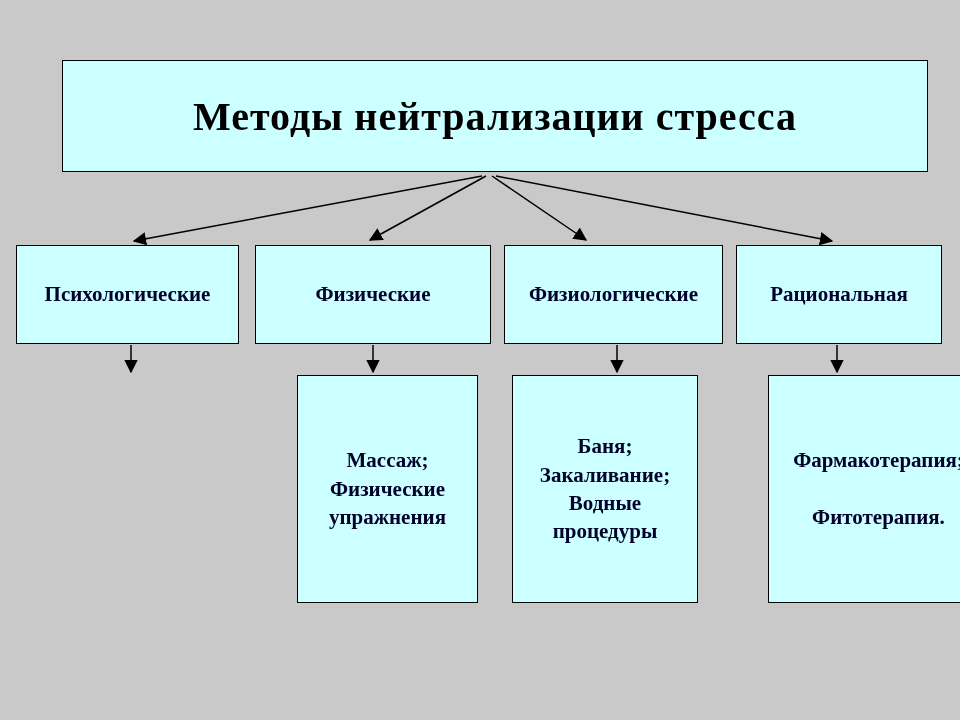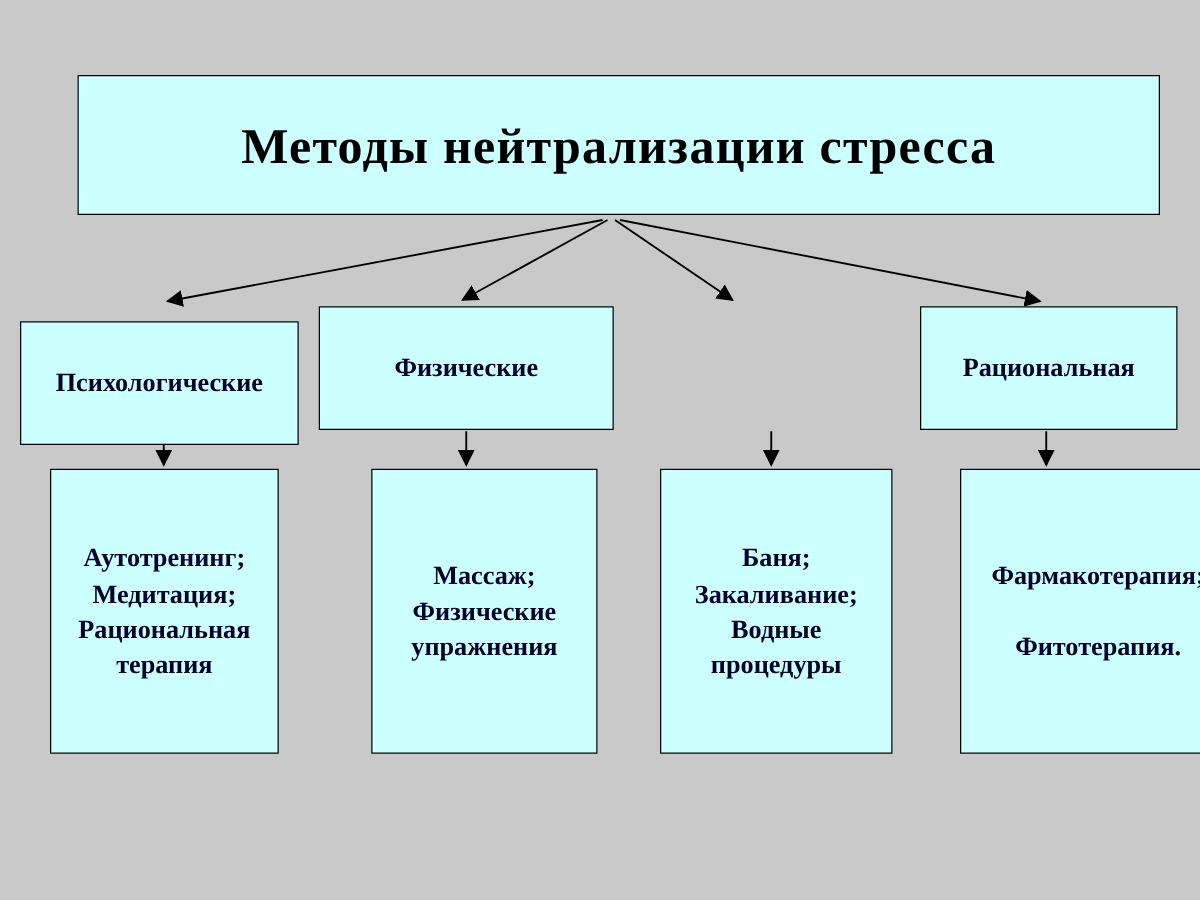--- a/index.html
+++ b/index.html
@@ -53,28 +53,28 @@
     top: 375px;
     height: 228px;
   }
   .detail-box .detail-text {
     font-size: 21px;
     font-weight: bold;
     color: #00002a;
     white-space: pre-line;
     line-height: 1.35;
   }
-  #cat-0 { left: 16px;  width: 223px; margin-top: 12px; }
+  #cat-0 { left: 16px;  width: 223px; }
   #cat-1 { left: 255px; width: 236px; }
   #cat-2 { left: 504px; width: 219px; }
   #cat-3 { left: 736px; width: 206px; }
 
   #det-0 { left: 40px;  width: 183px; }
   #det-1 { left: 297px; width: 181px; }
-  #det-2 { left: 528px; width: 186px; }
+  #det-2 { left: 512px; width: 186px; }
   #det-3 { left: 721px; width: 221px; margin-left: 47px; }
 
   svg.connectors {
     position: absolute;
     left: 0; top: 0;
     width: 960px;
     height: 720px;
     pointer-events: none;
   }
 </style>
@@ -104,30 +104,27 @@
   <div class="box title-box">
     <span class="title-text">Методы нейтрализации стресса</span>
   </div>
 
   <div class="box cat-box" id="cat-0">
     <span class="cat-text">Психологические</span>
   </div>
   <div class="box cat-box" id="cat-1">
     <span class="cat-text">Физические</span>
   </div>
+  <div class="box cat-box" id="cat-2">
+    <span class="cat-text">Физиологические</span>
+  </div>
   <div class="box cat-box" id="cat-3">
     <span class="cat-text">Рациональная</span>
   </div>
 
-  <div class="box detail-box" id="det-0">
-    <span class="detail-text">Аутотренинг;
-Медитация;
-Рациональная
-терапия</span>
-  </div>
   <div class="box detail-box" id="det-1">
     <span class="detail-text">Массаж;
 Физические
 упражнения</span>
   </div>
   <div class="box detail-box" id="det-2">
     <span class="detail-text">Баня;
 Закаливание;
 Водные
 процедуры</span>

